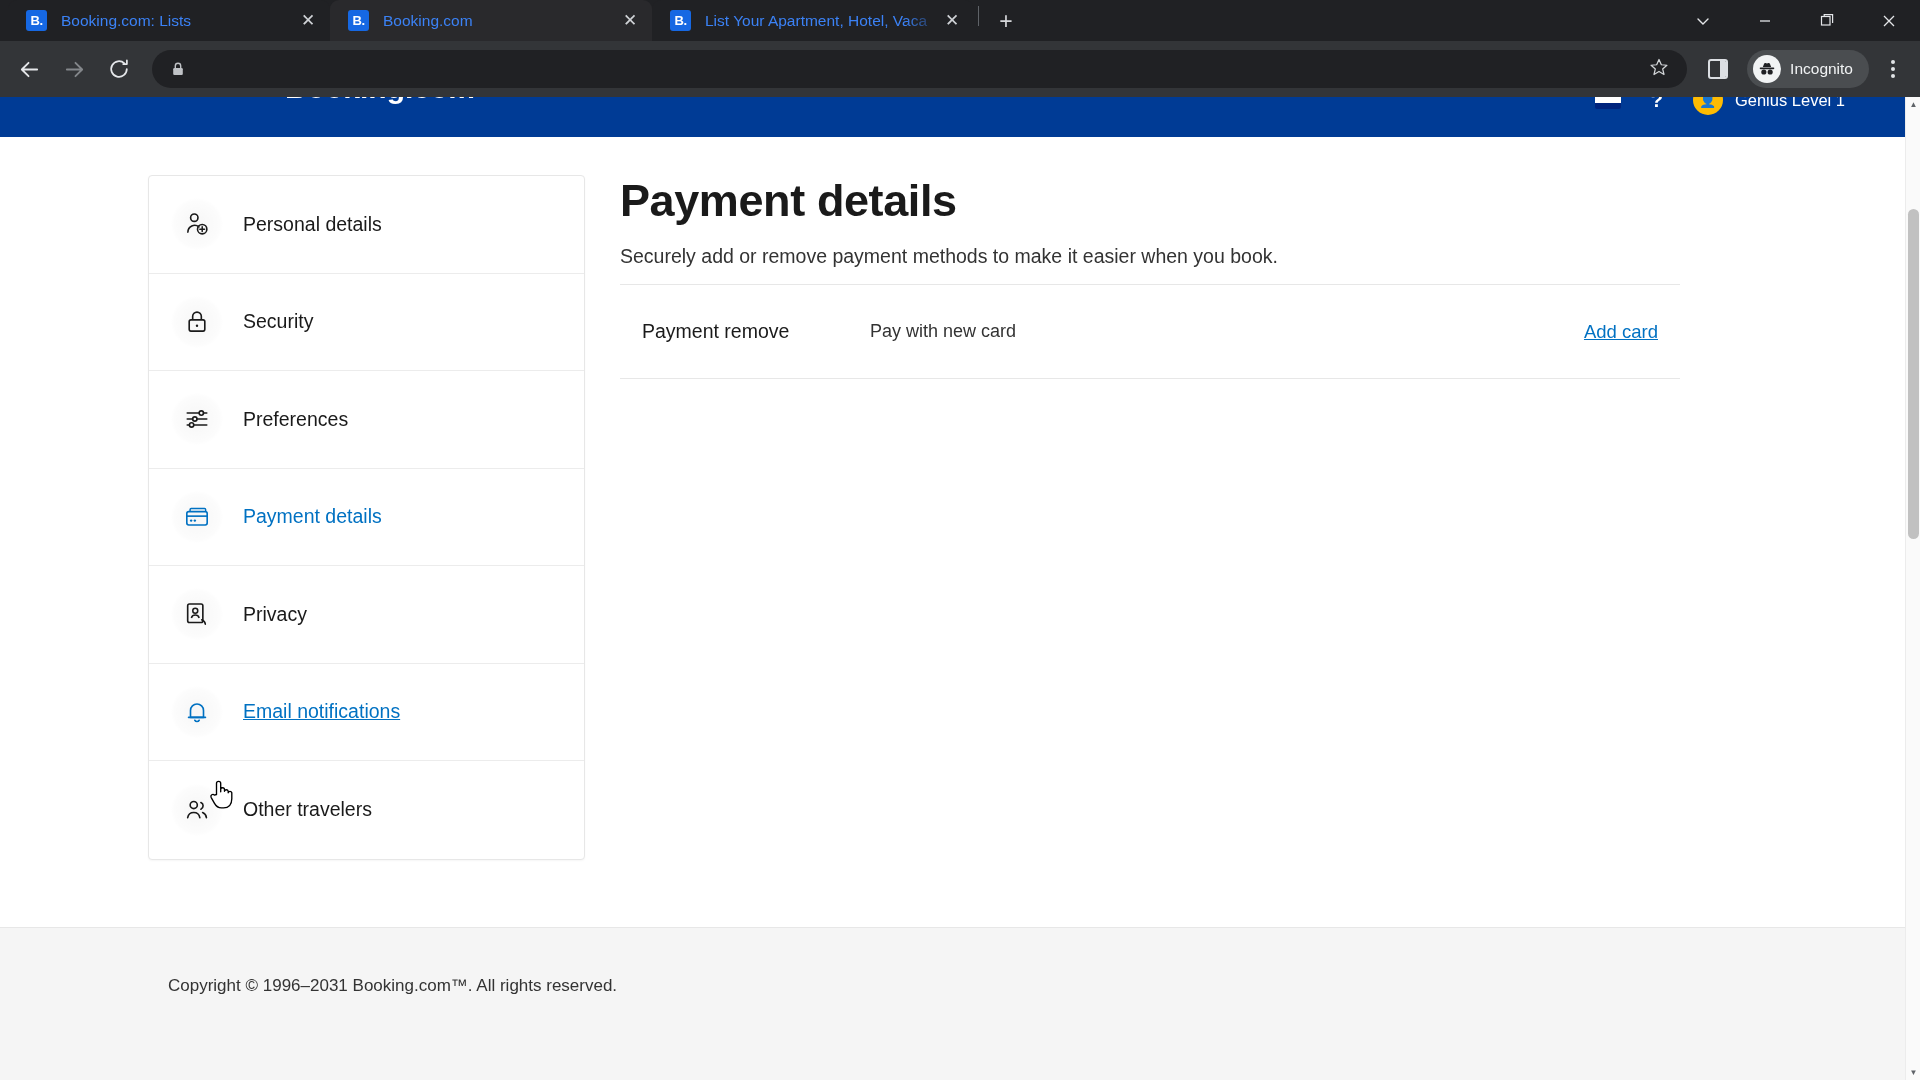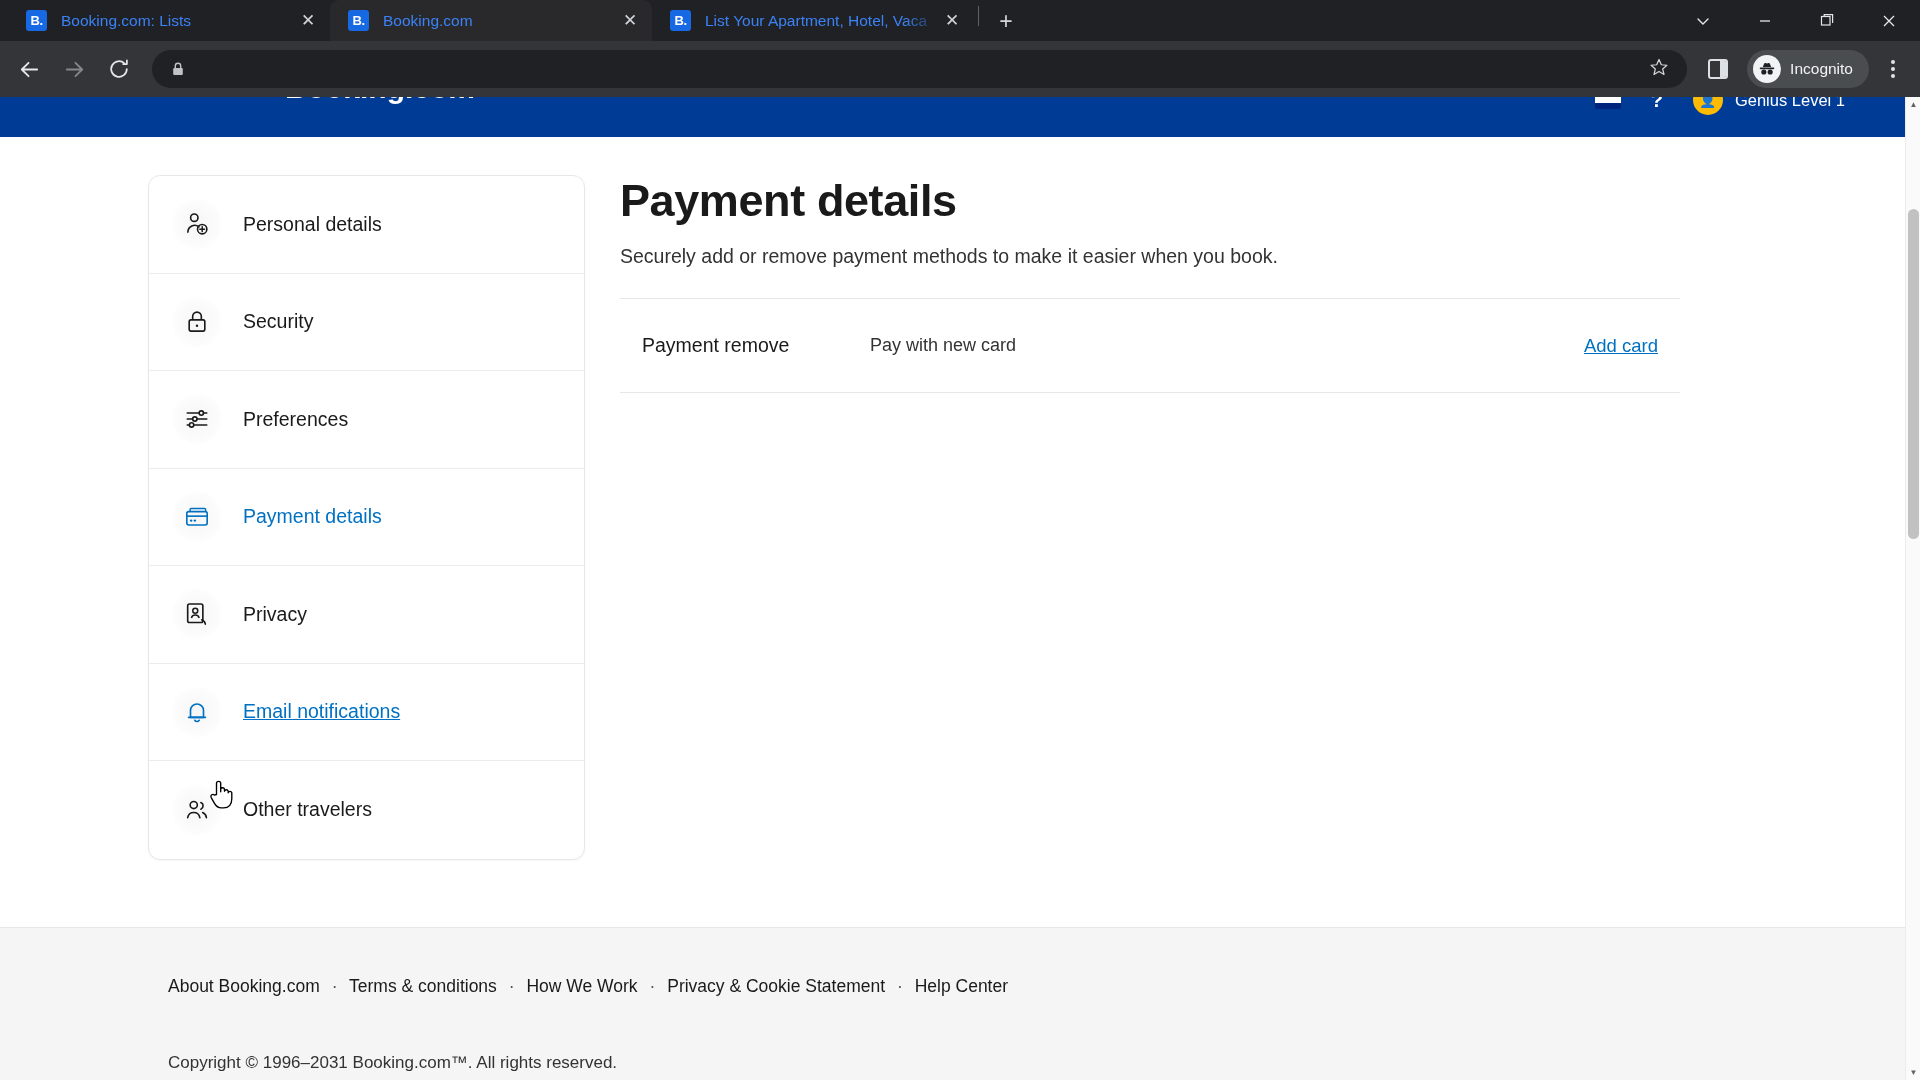--- a/index.html
+++ b/index.html
@@ -207,21 +207,21 @@
     display: flex;
     padding: 38px 0 0 0;
     min-height: 790px;
     background: #ffffff;
   }
   .sidebar {
     width: 437px;
     margin-left: 148px;
     background: #ffffff;
     border: 1px solid #e7e7e7;
-    border-radius: 12px;
+    border-radius: 4px;
     overflow: hidden;
     align-self: flex-start;
     box-shadow: 0 1px 2px rgba(0,0,0,0.04);
   }
   .side-item {
     height: 97.5px;
     display: flex;
     align-items: center;
     padding-left: 22px;
     border-bottom: 1px solid #ececec;
@@ -251,21 +251,21 @@
   .page-title {
     font-size: 45px;
     font-weight: bold;
     color: #1a1a1a;
     letter-spacing: -0.4px;
     margin-bottom: 18px;
   }
   .page-sub {
     font-size: 19.5px;
     color: #333333;
-    margin-bottom: 30px;
+    margin-bottom: 16px;
   }
   .cards-table { border-top: 1px solid #e7e7e7; }
   .card-row {
     display: flex;
     align-items: center;
     padding: 28px 22px 28px 22px;
     border-bottom: 1px solid #e7e7e7;
     min-height: 94px;
   }
   .card-col-label { width: 228px; font-size: 19.5px; color: #1a1a1a; flex: 0 0 auto; }
@@ -539,31 +539,20 @@
             <div class="card-row">
               <div class="card-col-label">Payment remove</div>
               <div class="card-col-value">Pay with new card</div>
               <a class="card-action" href="#">Add card</a>
             </div>
           </div>
         </main>
       </div>
 
       <footer class="footer">
-        <div class="footer-links">
-          <a href="#">About Booking.com</a>
-          <span class="dot">·</span>
-          <a href="#">Terms &amp; conditions</a>
-          <span class="dot">·</span>
-          <a href="#">How We Work</a>
-          <span class="dot">·</span>
-          <a href="#">Privacy &amp; Cookie Statement</a>
-          <span class="dot">·</span>
-          <a href="#">Help Center</a>
-        </div>
         <div class="copyright">Copyright © 1996–2031 Booking.com™. All rights reserved.</div>
       </footer>
 
     </div>
 
     <div class="pagescroll">
       <div class="arrow up">▲</div>
       <div class="thumb"></div>
       <div class="arrow down">▼</div>
     </div>

